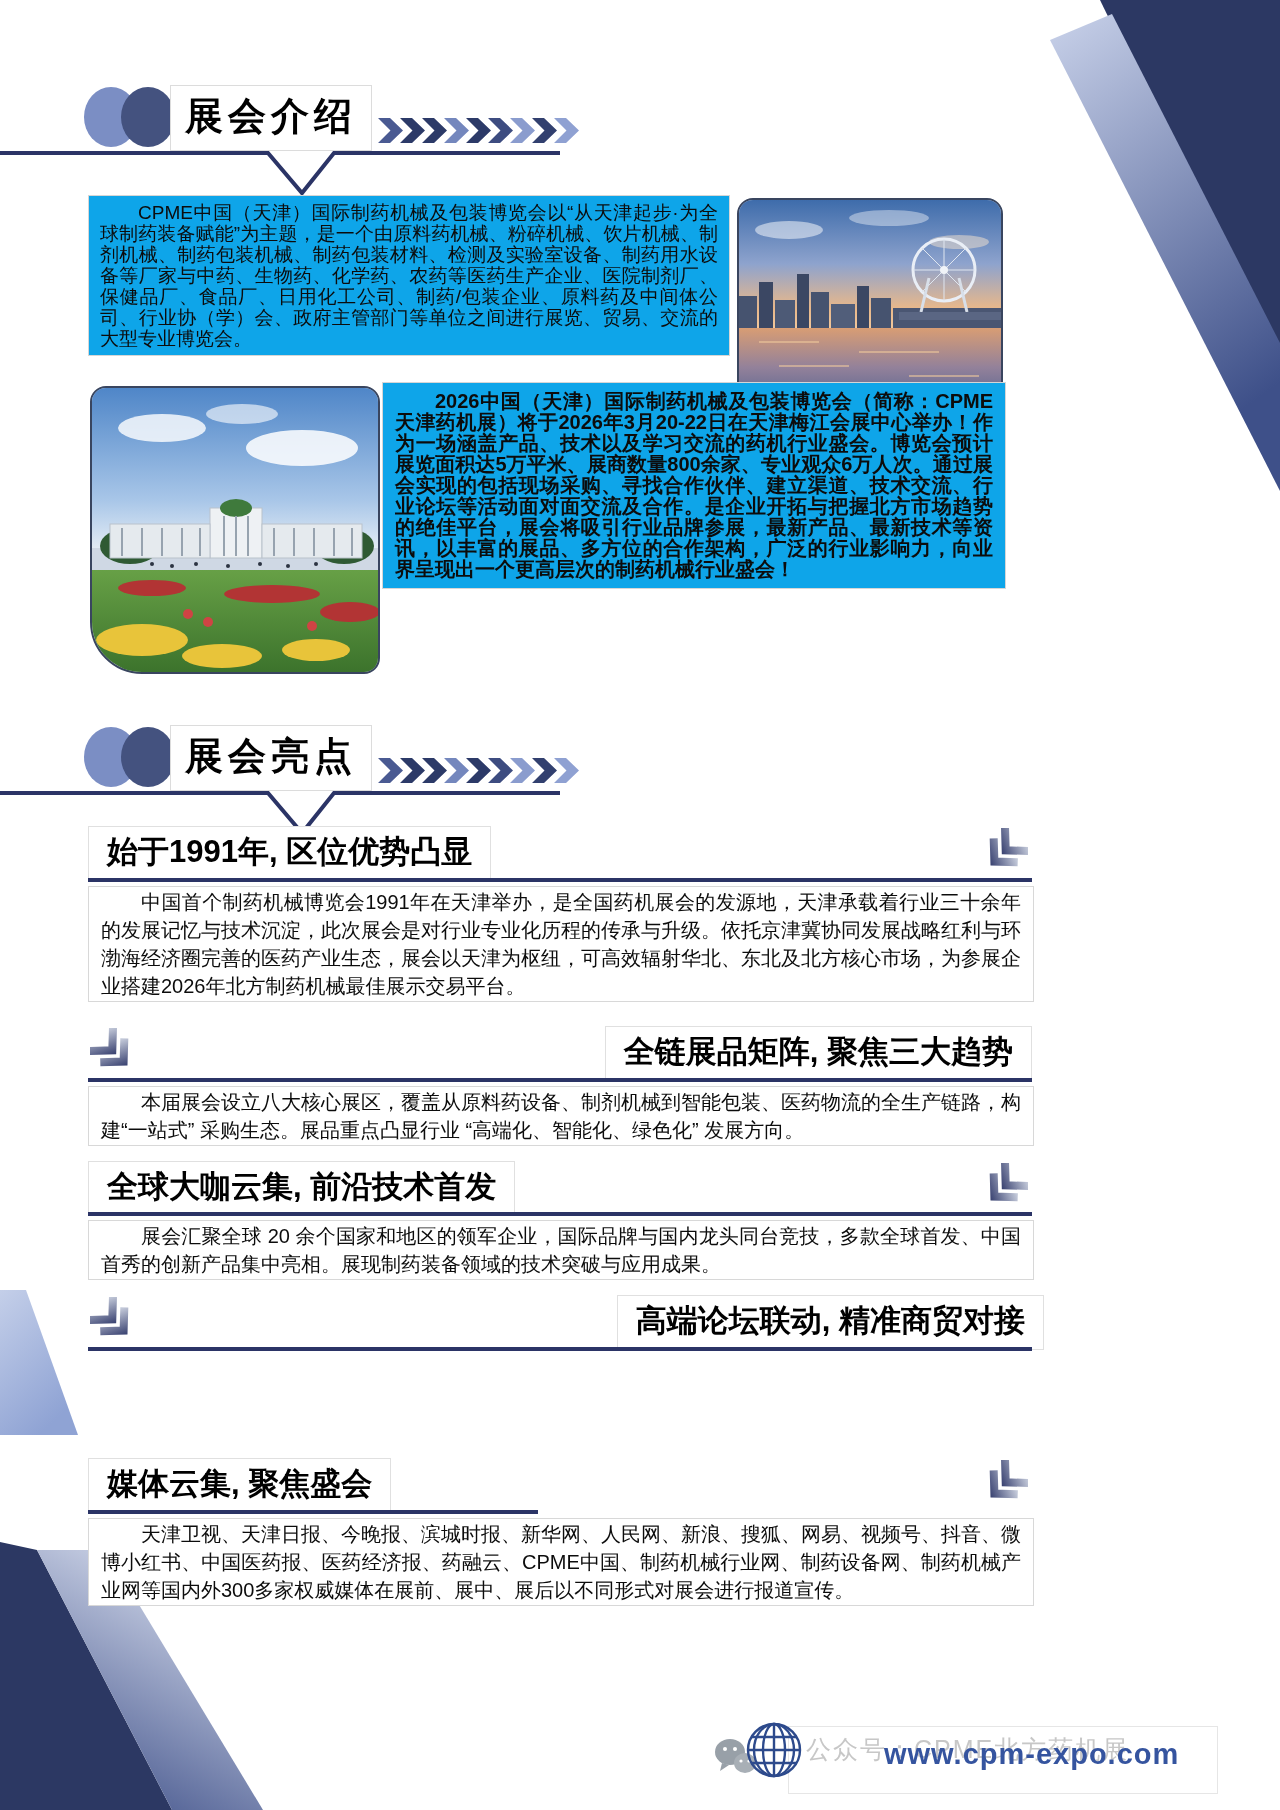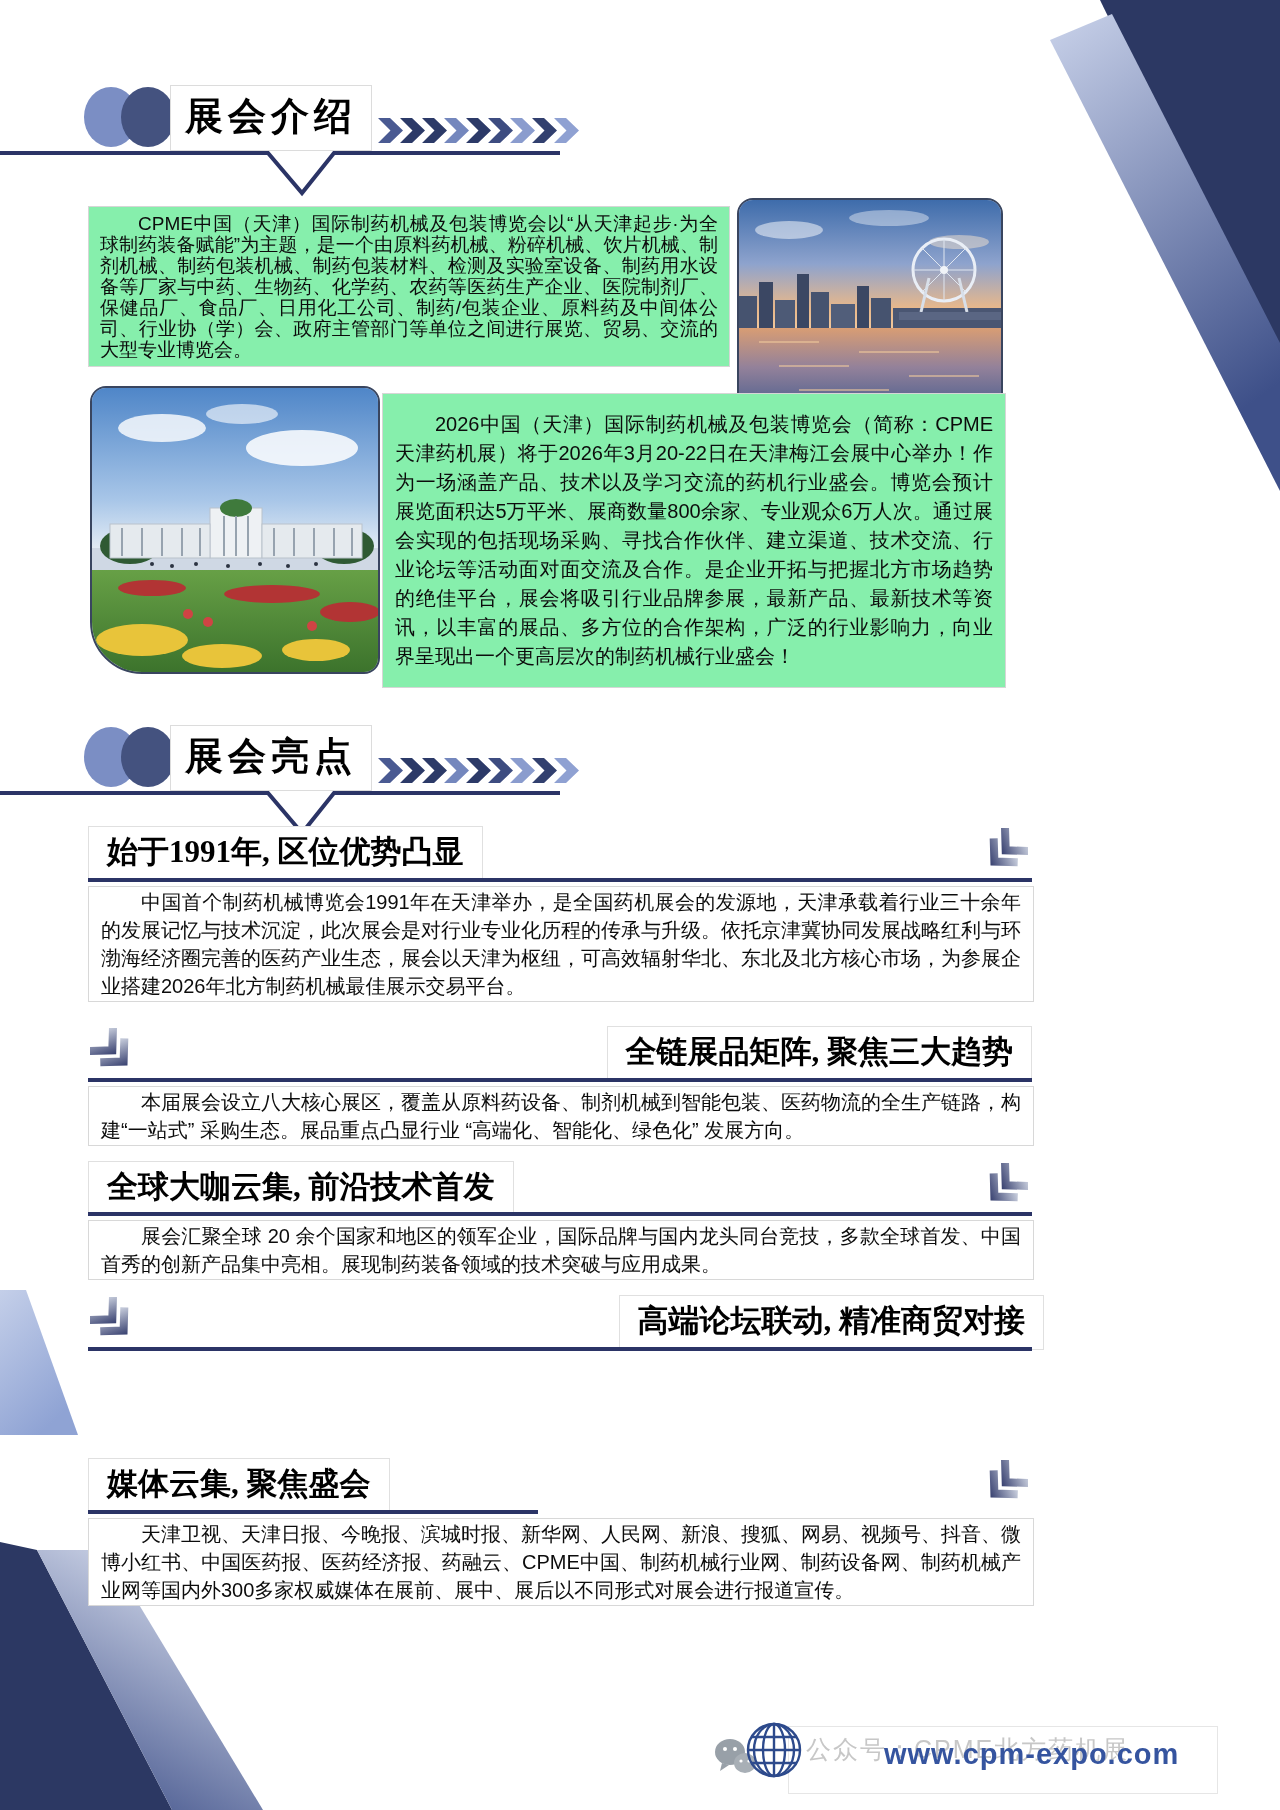--- a/index.html
+++ b/index.html
@@ -12,30 +12,30 @@
   .circle.light{background:#7b8ec4;}
   .circle.dark{background:#44527f;}
   .hdr-title{position:absolute;background:#fff;border:1px solid #dcdcdc;
              font-size:38px;font-weight:bold;letter-spacing:5px;color:#000;
              padding:5px 14px 8px;white-space:nowrap;}
   .chevrons{position:absolute;display:flex;}
   .chev{width:25px;height:25px;margin-right:-3px;
         clip-path:polygon(0 0,48% 0,100% 50%,48% 100%,0 100%,50% 50%);}
 
   
-  .para-box{position:absolute;background:#86efac;border:1px solid #d6d6d6;
-            text-align:justify;text-indent:2em;color:#0c0c0c;margin-top:11px;}
+  .para-box{position:absolute;background:#0ea5e9;border:1px solid #d6d6d6;
+            text-align:justify;text-indent:2em;color:#0c0c0c;}
   #intro-para1{left:88px;top:195px;width:618px;font-size:19px;line-height:21px;padding:6px 11px;}
-  #intro-para2{left:382px;top:382px;width:598px;font-size:20px;line-height:29px;padding:16px 12px;}
+  #intro-para2{left:382px;top:382px;width:598px;font-size:20px;line-height:21px;padding:8px 12px;font-weight:bold;}
   .photo{position:absolute;border:2px solid #39455f;overflow:hidden;background:#cfd8e4;}
   #photo1{left:737px;top:198px;width:262px;height:207px;border-radius:16px;}
   #photo2{left:90px;top:386px;width:286px;height:284px;border-radius:16px 16px 16px 52px;}
 
   
-  .hl-title{position:absolute;font-family:Liberation Serif, serif;font-weight:bold;
+  .hl-title{position:absolute;font-family:Liberation Sans, sans-serif;font-weight:bold;
             font-size:31px;color:#000;background:#fff;border:1px solid #e0e0e0;
             padding:4px 18px 7px;white-space:nowrap;}
   .hl-rule{position:absolute;left:88px;width:944px;height:4px;background:#2b3466;}
   .hl-para{position:absolute;left:88px;width:920px;background:#fff;border:1px solid #d8d8d8;
            padding:1px 12px;font-size:20px;line-height:28px;text-align:justify;
            text-indent:2em;color:#0c0c0c;}
   .corner-icon{position:absolute;width:46px;height:46px;}
 
   
   #footer-box{position:absolute;left:788px;top:1726px;width:428px;height:66px;

